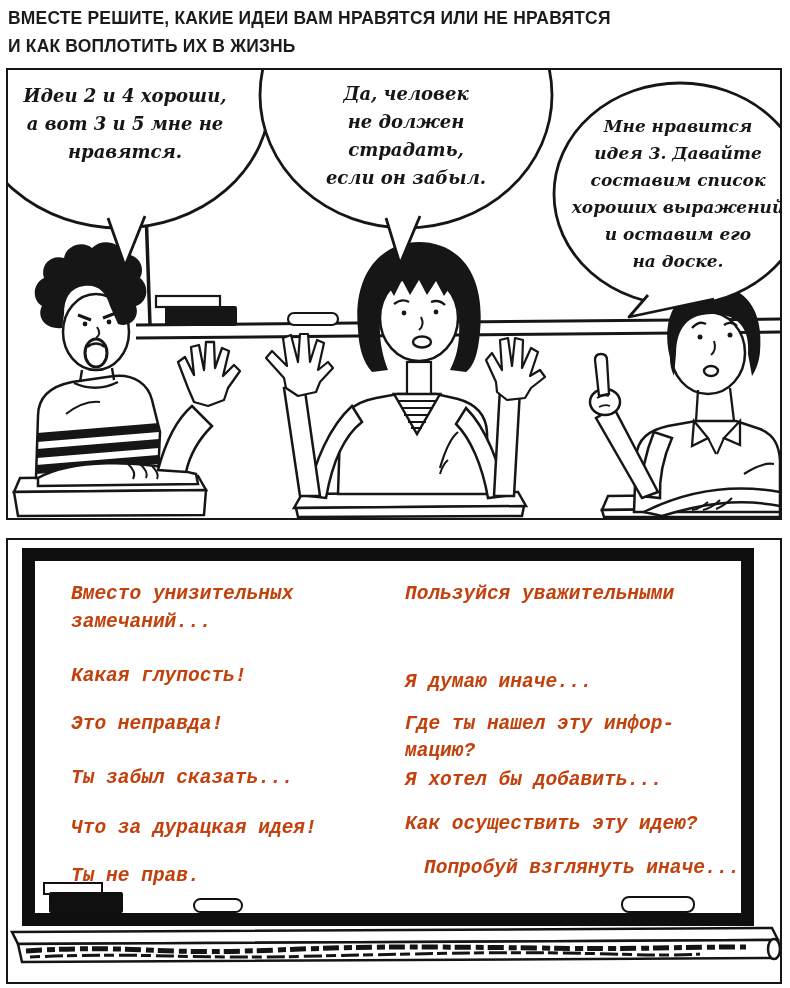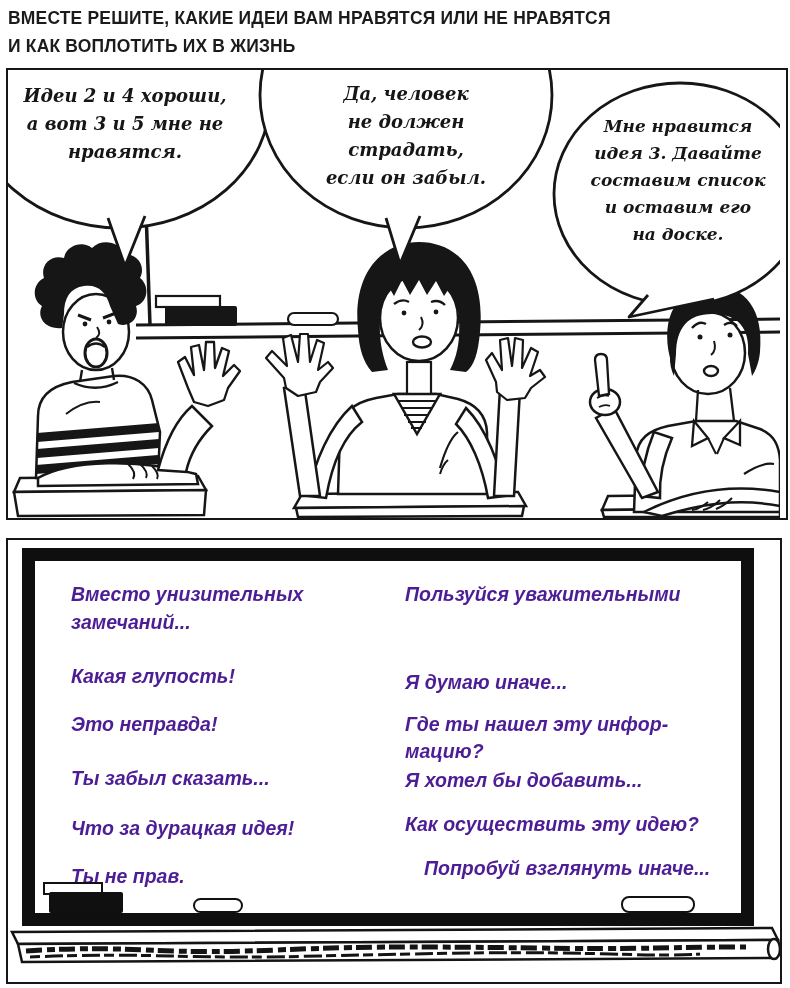--- a/index.html
+++ b/index.html
@@ -6,40 +6,40 @@
   body{width:790px;height:988px;position:relative;overflow:hidden;
        font-family:"Liberation Sans",sans-serif;color:#1b1b1b;}
 
   
   .header{position:absolute;left:8px;top:4px;transform:scaleX(.97);transform-origin:left top;}
   .header .h-line{font-weight:bold;font-size:18px;line-height:28px;letter-spacing:.2px;
                   color:#1b1b1b;white-space:nowrap;}
 
   
   .panel{position:absolute;background:#fff;border:2px solid #161616;overflow:hidden;}
-  #comic-panel{left:6px;top:68px;width:772px;height:448px;padding-left:6px;}
+  #comic-panel{left:6px;top:68px;width:772px;height:448px;}
   #board-panel{left:6px;top:538px;width:772px;height:442px;}
 
   .scene-svg{position:absolute;left:0;top:0;z-index:1;}
 
   
   .bubble-text{position:absolute;z-index:2;text-align:center;
                font-family:"DejaVu Serif",serif;font-style:italic;font-weight:bold;
                color:#161616;}
   .bubble-text span{display:block;}
   #bubble-text-1{left:8px;top:12px;width:218px;font-size:18px;line-height:28px;}
   #bubble-text-2{left:284px;top:10px;width:228px;font-size:18px;line-height:28px;}
   #bubble-text-3{left:560px;top:32px;width:220px;font-size:17px;line-height:27px;margin-top:11px;}
 
   
   #blackboard{position:absolute;left:14px;top:8px;width:706px;height:352px;
               border:13px solid #0f0f0f;background:#fff;z-index:2;}
   .board-line{position:absolute;white-space:nowrap;
-              font-family:Liberation Sans, sans-serif;font-style:italic;font-weight:bold;
-              font-size:19.5px;color:#4c1d95;}
+              font-family:Liberation Mono, monospace;font-style:italic;font-weight:bold;
+              font-size:19.5px;color:#c2410c;}
   .felt{position:absolute;left:8px;bottom:18px;width:56px;height:9px;
         background:#fff;border:2.5px solid #111;}
   .eraser-body{position:absolute;left:14px;bottom:0;width:74px;height:21px;
                background:#101010;border-radius:2px;}
   .chalk{position:absolute;background:#fff;border:2.5px solid #111;border-radius:8px;}
   #chalk-1{left:158px;bottom:0;width:46px;height:11px;}
   #chalk-2{left:586px;bottom:0;width:70px;height:13px;}
   #tray-svg{position:absolute;left:0;top:386px;z-index:3;}
 </style>
 </head>
@@ -170,20 +170,21 @@
   </div>
   <div class="bubble-text" id="bubble-text-2">
     <span>Да, человек</span>
     <span>не должен страдать,</span>
     <span>если он забыл.</span>
   </div>
   <div class="bubble-text" id="bubble-text-3">
     <span>Мне нравится</span>
     <span>идея 3. Давайте</span>
     <span>составим список</span>
+    <span>хороших выражений</span>
     <span>и оставим его</span>
     <span>на доске.</span>
   </div>
 </div>
 
 <div class="panel" id="board-panel">
 
   <div id="blackboard">
 
     <div class="board-line" style="left:36px;top:22px;">Вместо унизительных</div>

